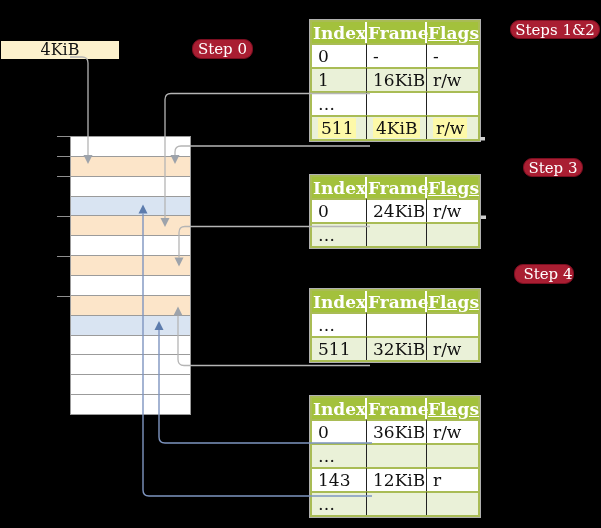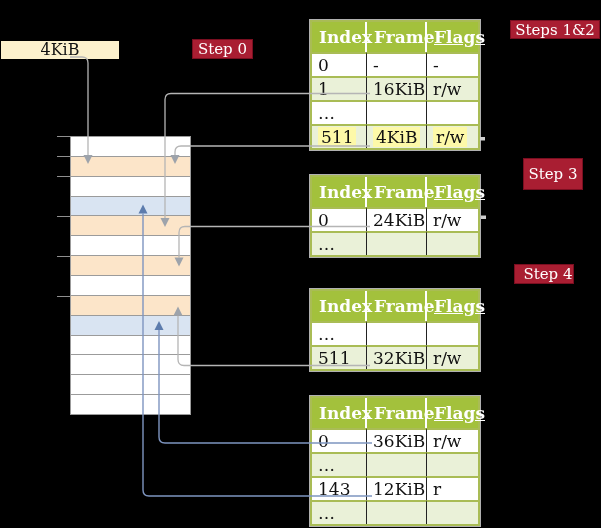--- a/index.html
+++ b/index.html
@@ -11,27 +11,27 @@
   
   .page-size-box{
     position:absolute;left:1px;top:41px;width:118px;height:18px;
     background:#fcf1cd;color:#111;
     display:flex;align-items:center;justify-content:center;
     font-size:16px;line-height:18px;
   }
   
   .badge{
     position:absolute;background:#a91e32;border:1px solid #7a0e20;
-    border-radius:0;color:#fff;font-size:15px;
+    border-radius:9px;color:#fff;font-size:15px;
     display:flex;align-items:center;justify-content:center;
     box-sizing:border-box;
   }
   .badge.step0 {left:192px;top:39px;width:61px;height:20px;}
   .badge.steps12{left:510px;top:20px;width:90px;height:19px;}
-  .badge.step3 {left:523px;top:158px;width:60px;height:32px;}
+  .badge.step3 {left:523px;top:158px;width:60px;height:19px;}
   .badge.step4 {left:514px;top:264px;width:60px;height:20px;padding-left:8px;}
   
   .memcol{
     position:absolute;left:70px;top:136px;width:121px;height:279px;
     border:1px solid #9b9b9b;box-sizing:border-box;
     display:flex;flex-direction:column;
   }
   .mrow{flex:1;}
   .mrow + .mrow{border-top:1px solid #9b9b9b;}
   .mrow.white{background:#ffffff;}
@@ -44,21 +44,21 @@
   
   table.pt{
     position:absolute;left:310px;width:170px;
     border-collapse:separate;border-spacing:0;
     border:2px solid #a9bc55;box-shadow:0 0 0 1px #b0b0b0;
     table-layout:fixed;background:#fff;
   }
   table.pt col.c1{width:55px;} table.pt col.c2{width:60px;} table.pt col.c3{width:51px;}
   table.pt th{
     background:#a3c13c;color:#ffffff;font-weight:bold;font-size:17px;
-    height:30px;text-align:left;padding:0 0 0 7px;
+    height:21px;text-align:left;padding:0 0 0 1px;
     border-right:2px solid #ffffff;box-sizing:border-box;
   }
   table.pt th:last-child{border-right:none;text-decoration:underline;}
   table.pt td{
     font-size:17px;color:#111;height:24px;padding:0 0 0 6px;
     border-right:1px solid #222;border-top:2px solid #a9bc55;
     box-sizing:border-box;vertical-align:middle;
   }
   table.pt td:last-child{border-right:none;}
   table.pt tr.w td{background:#ffffff;}

